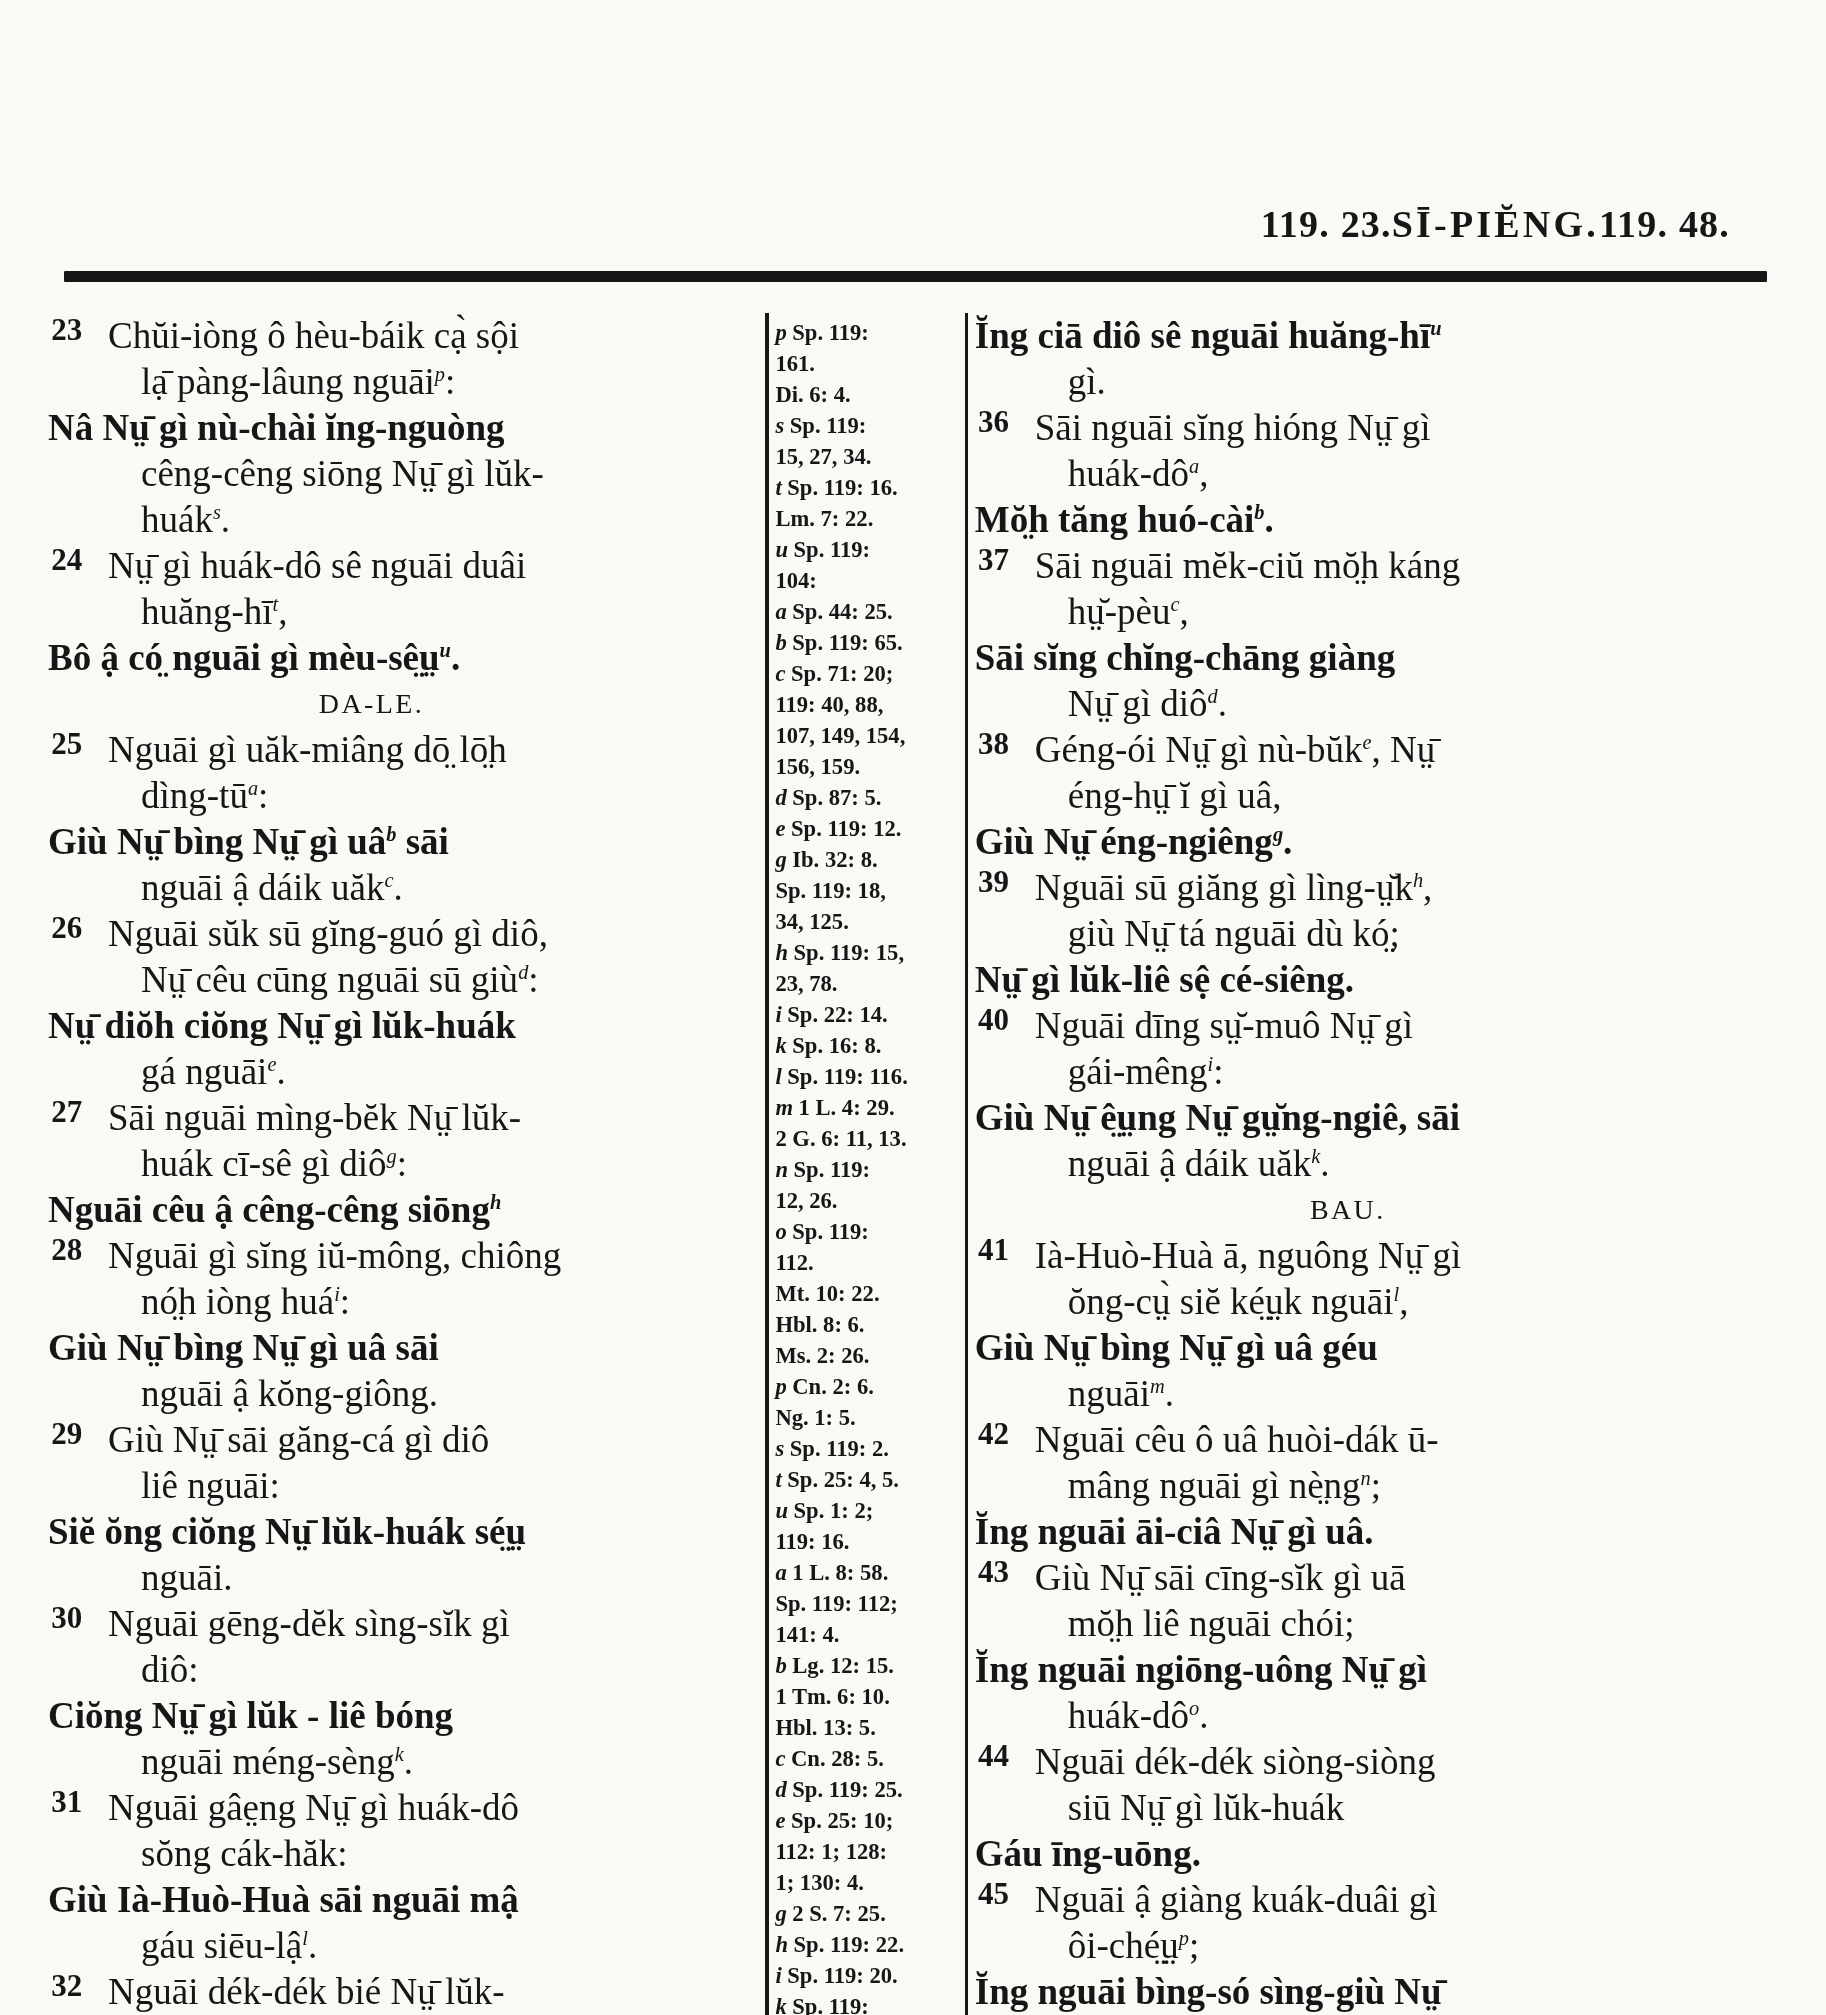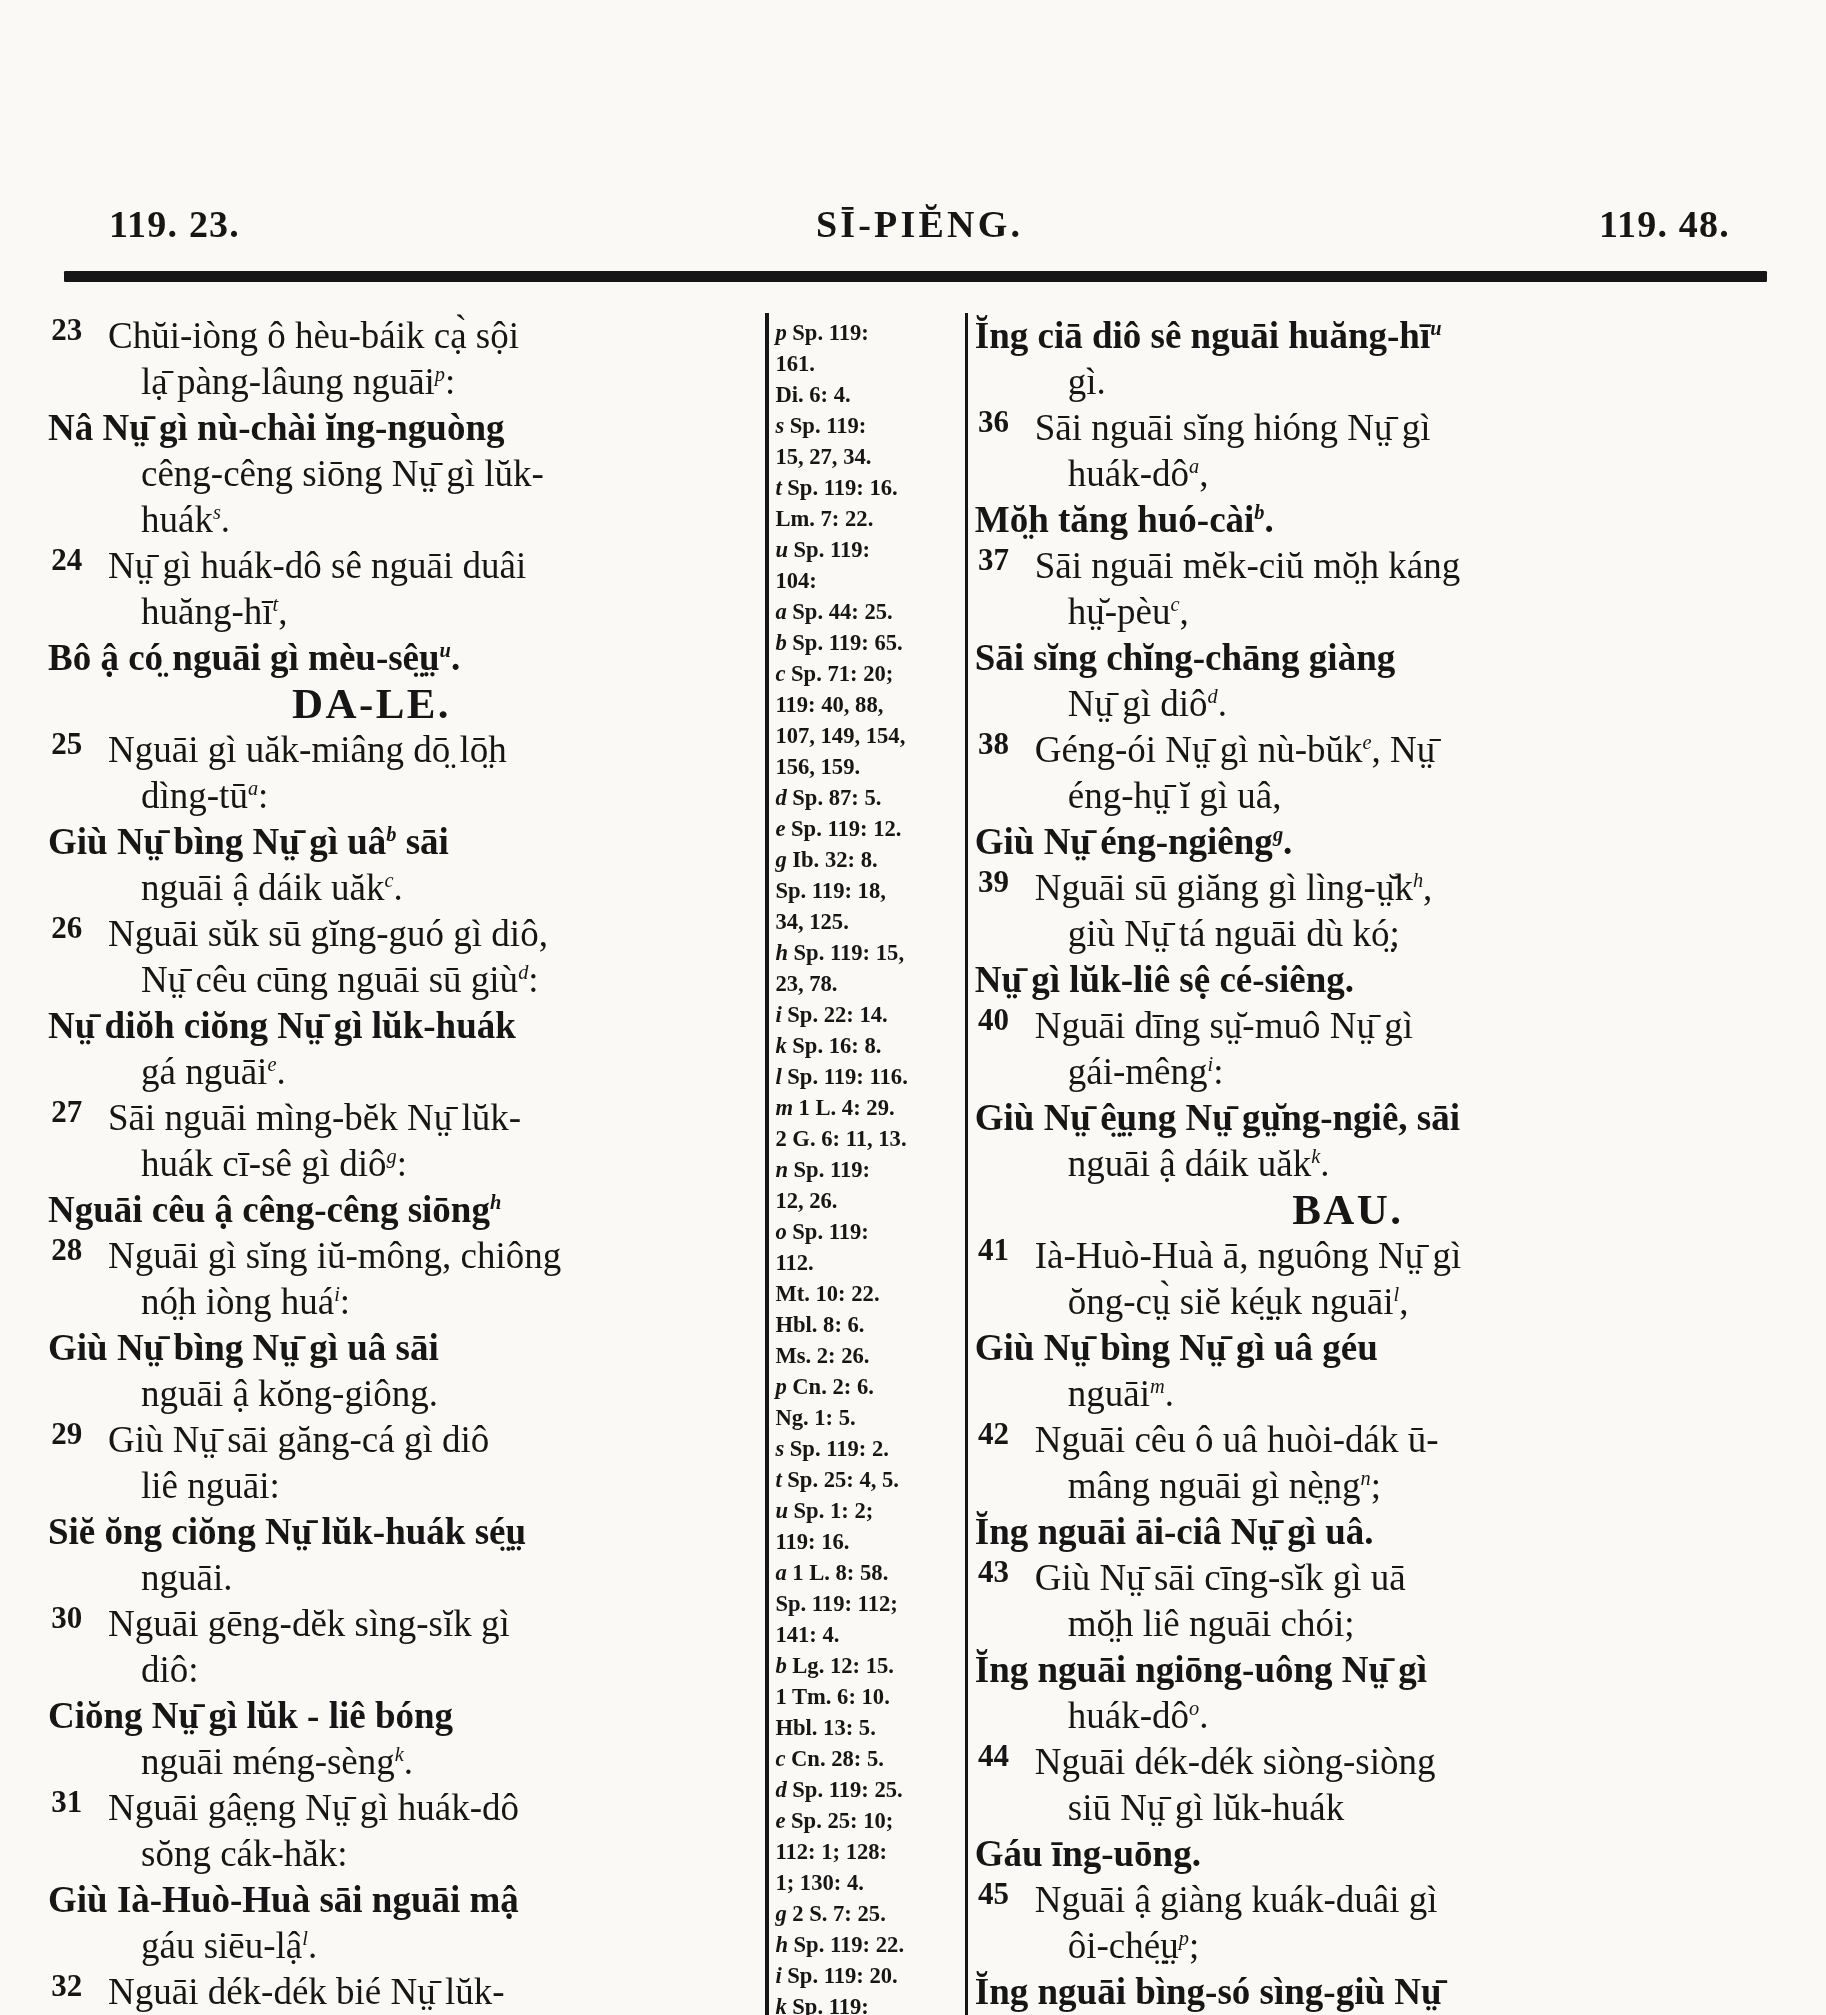--- a/index.html
+++ b/index.html
@@ -9,42 +9,42 @@
     margin:0 auto;
     background:var(--paper,#faf9f5);
     color:var(--ink,#161616);
     font-family:"Liberation Serif","DejaVu Serif",serif;
     overflow:hidden;
     box-sizing:border-box;
     padding-top:202px;
   }
   
   .header{
-    display:flex;justify-content:space-between;align-items:baseline;
+    display:flex;justify-content:flex-end;align-items:baseline;
     padding:0 97px 0 109px;
     font-size:38px;font-weight:700;letter-spacing:1.2px;
   }
   .header .htitle{letter-spacing:3.2px;}
   .hrule{
     height:10.5px;background:var(--ink,#161616);
     margin:25px 60px 0 64px;border-radius:1.2px;
   }
   
   .content{display:flex;margin-top:31px;padding:0 16px 0 48px;}
   .col{box-sizing:border-box;}
   .col.main{width:711px;font-size:37px;}
   .col.main.right{width:810px;flex:none;}
   .vrule{width:3.6px;height:2283px;background:var(--ink,#161616);margin:0 6.4px;flex:none;}
   .col.refs{width:183px;font-size:22.6px;font-weight:700;padding-top:4px;}
   
   .line{position:relative;height:46px;line-height:46px;white-space:nowrap;overflow:visible;}
   .line.v{padding-left:60px;}
   .line.i{padding-left:93px;}
   .line.f{padding-left:0;font-weight:bold;}
-  .line.h{text-align:center;font-size:43px;font-weight:700;letter-spacing:2.4px;padding-right:64px;}
+  .line.h{text-align:center;font-size:28px;font-weight:400;letter-spacing:2.4px;padding-right:64px;}
   .vnum{
     position:absolute;left:3.2px;top:-5.6px;
     font-size:31px;font-weight:700;line-height:46px;
   }
   sup.fn{font-size:0.55em;font-style:italic;line-height:0;vertical-align:super;}
   
   .rline{height:31px;line-height:31px;white-space:nowrap;}
   .rline i{font-style:italic;margin-right:5.6px;}
 </style>
 </head>

